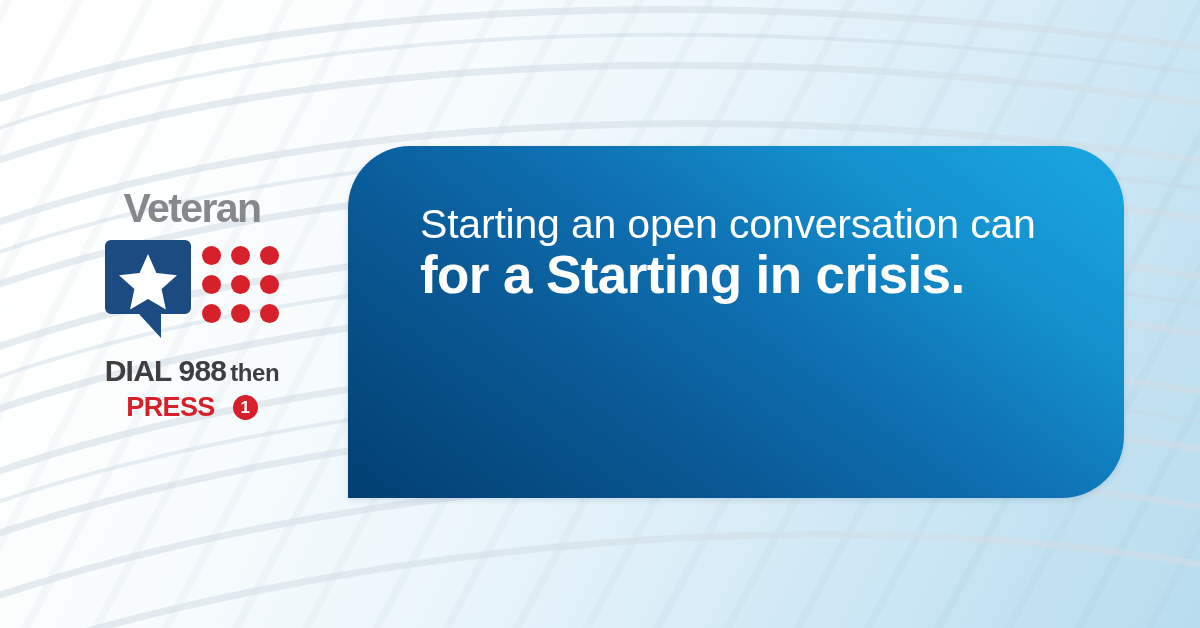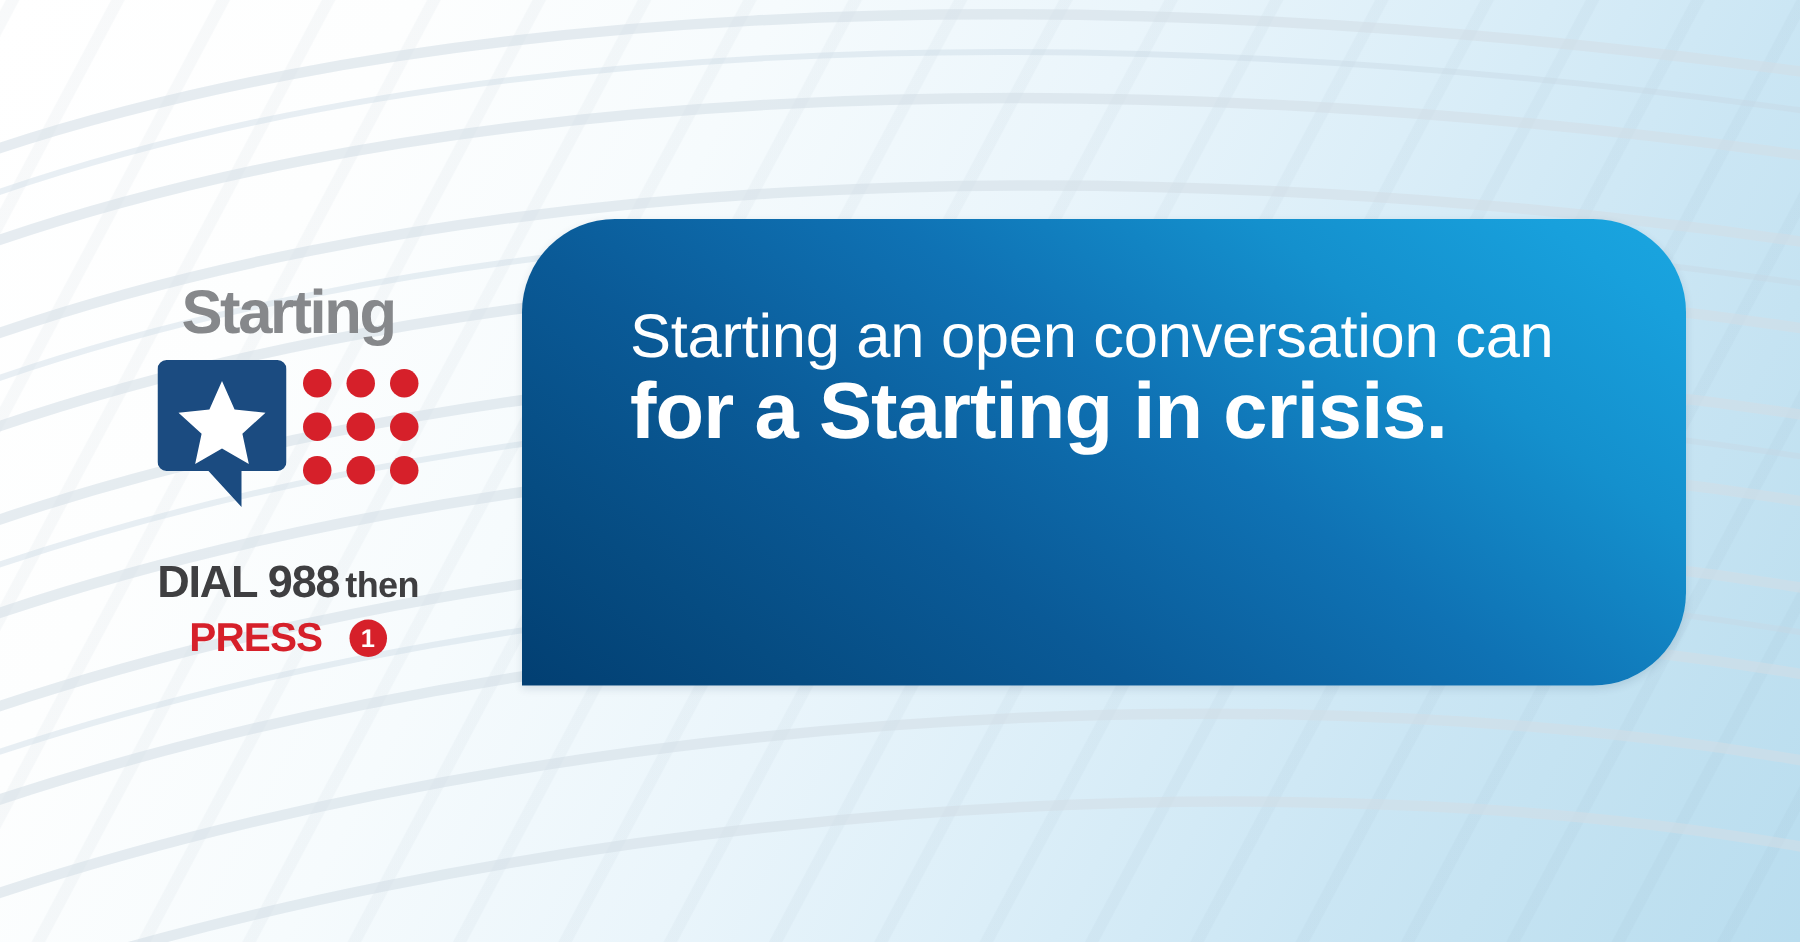--- a/index.html
+++ b/index.html
@@ -55,21 +55,21 @@
     width: 1200px;
     height: 628px;
   }
 
   
   .panel {
     position: absolute;
     left: 348px;
     top: 146px;
     width: 776px;
-    height: 311px;
+    height: 352px;
     border-radius: 62px 62px 62px 0;
     background: linear-gradient(36deg,
         #023f72 0%,
         #064c82 16%,
         #0a5a97 34%,
         #0f72b4 56%,
         #1490cd 76%,
         #18a0dc 92%,
         #1aa6e0 100%);
     box-shadow: 0 2px 6px rgba(10,40,70,0.12);
@@ -154,21 +154,21 @@
     margin-top: 6px;
   }
   .dot {
     width: 19px;
     height: 19px;
     border-radius: 50%;
     background: #d6202a;
   }
 
   .dial-line {
-    margin-top: 32px;
+    margin-top: 14px;
     text-align: center;
     white-space: nowrap;
   }
   .dial-strong {
     color: #3f3f41;
     font-size: 30px;
     font-weight: 700;
     letter-spacing: -0.8px;
   }
   .dial-then {
@@ -240,21 +240,21 @@
   <div class="panel">
     <div class="panel-text">
       <div class="headline-light">Starting an open conversation can</div>
       <div class="headline-bold second">for a Starting in crisis.</div>
     </div>
   </div>
 
   <div class="logo">
 
     <div class="logo-wordmark">
-      <span class="word-veterans">Starting</span>
+      <span class="word-veterans">Veteran</span>
     </div>
 
     <div class="logo-mark">
       <span class="bubble-wrap">
         <svg width="86" height="100" viewBox="0 0 86 100" xmlns="http://www.w3.org/2000/svg" aria-hidden="true">
           <path d="M6,0 H80 A6,6 0 0 1 86,6 V68 A6,6 0 0 1 80,74 H56 L56,98 L34,74 H6 A6,6 0 0 1 0,68 V6 A6,6 0 0 1 6,0 Z" fill="#1b4b80"></path>
           <path d="M43,14 L51.4,33.0 L72.0,35.2 L56.6,49.1 L60.9,69.4 L43,59.0 L25.1,69.4 L29.4,49.1 L14.0,35.2 L34.6,33.0 Z" fill="#ffffff"></path>
         </svg>
       </span>
 

